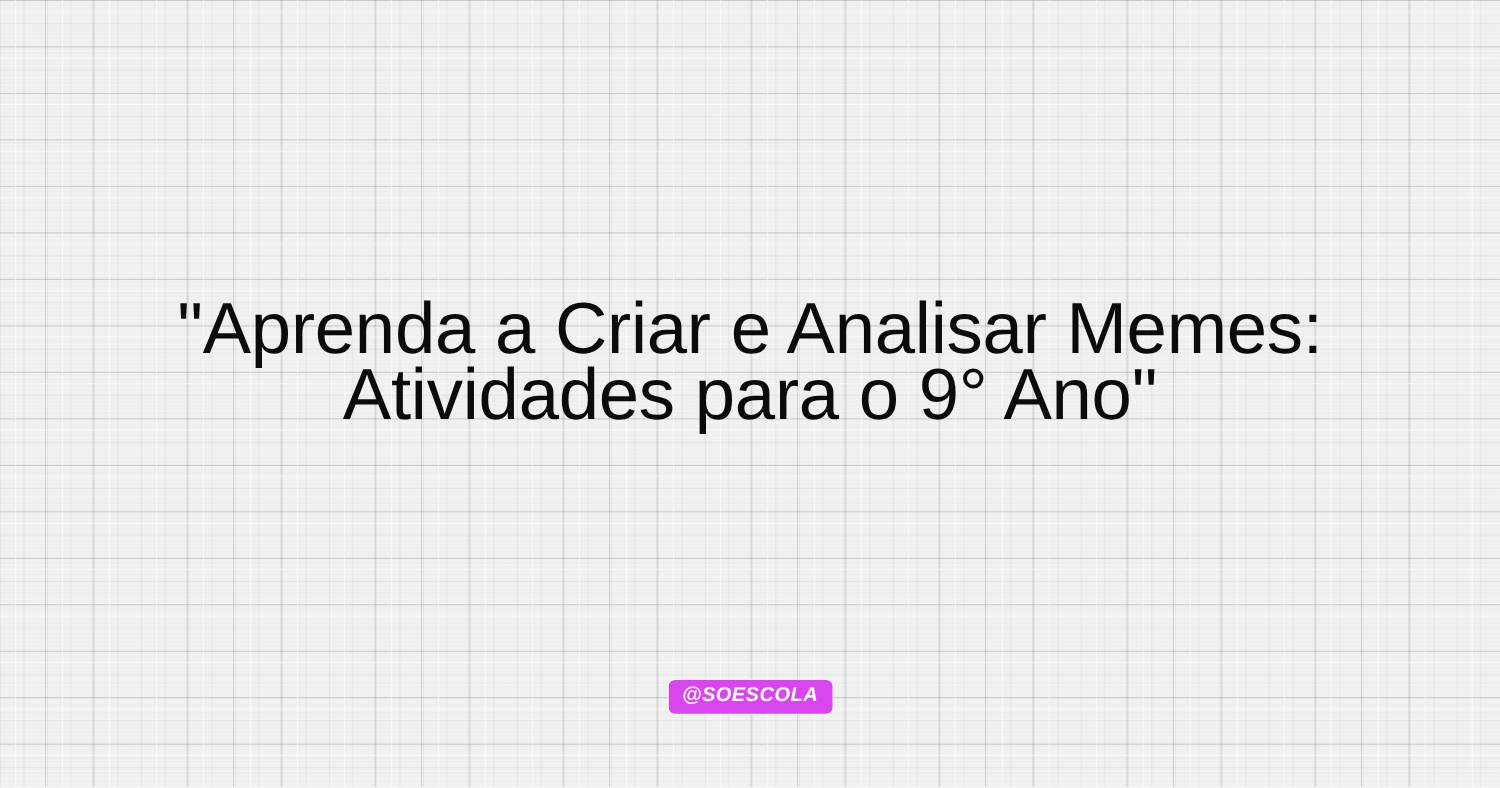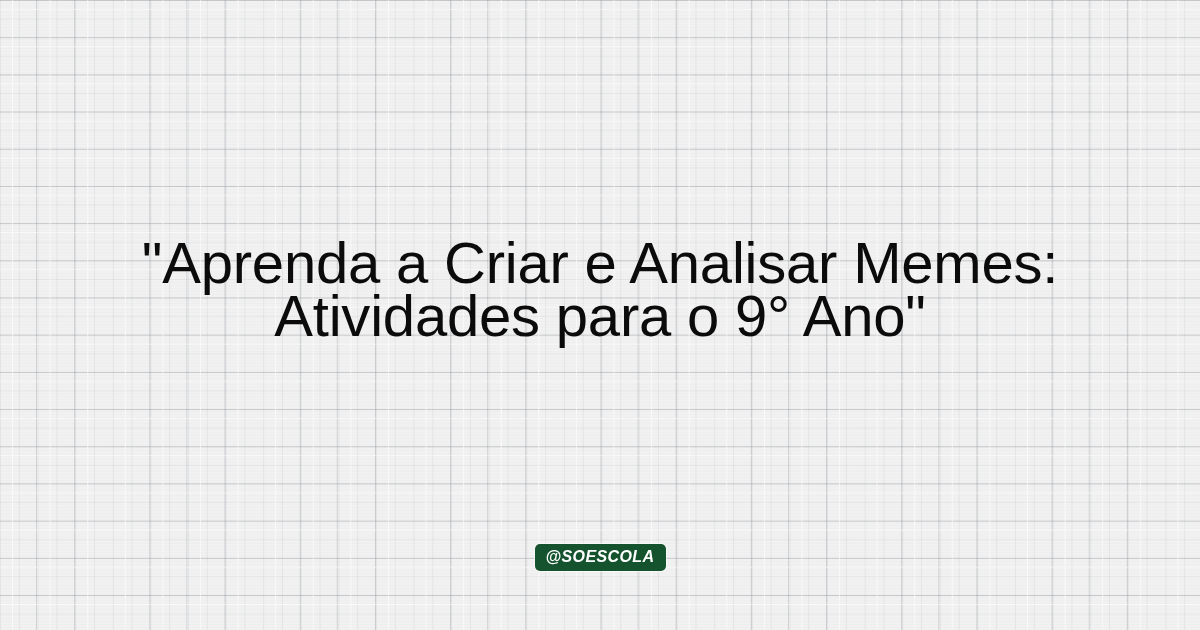--- a/index.html
+++ b/index.html
@@ -99,21 +99,21 @@
     left: 0;
     right: 0;
     top: 544px;
     display: flex;
     justify-content: center;
     align-items: center;
   }
 
   #brand-badge {
     display: inline-block;
-    background-color: #14532d;
+    background-color: #d946ef;
     color: #ffffff;
     font-family: "Liberation Sans", sans-serif;
     font-style: italic;
     font-weight: bold;
     font-size: 16px;
     letter-spacing: 0.4px;
     line-height: 1;
     padding: 5px 11px 6px 11px;
     border-radius: 5px;
     white-space: nowrap;

